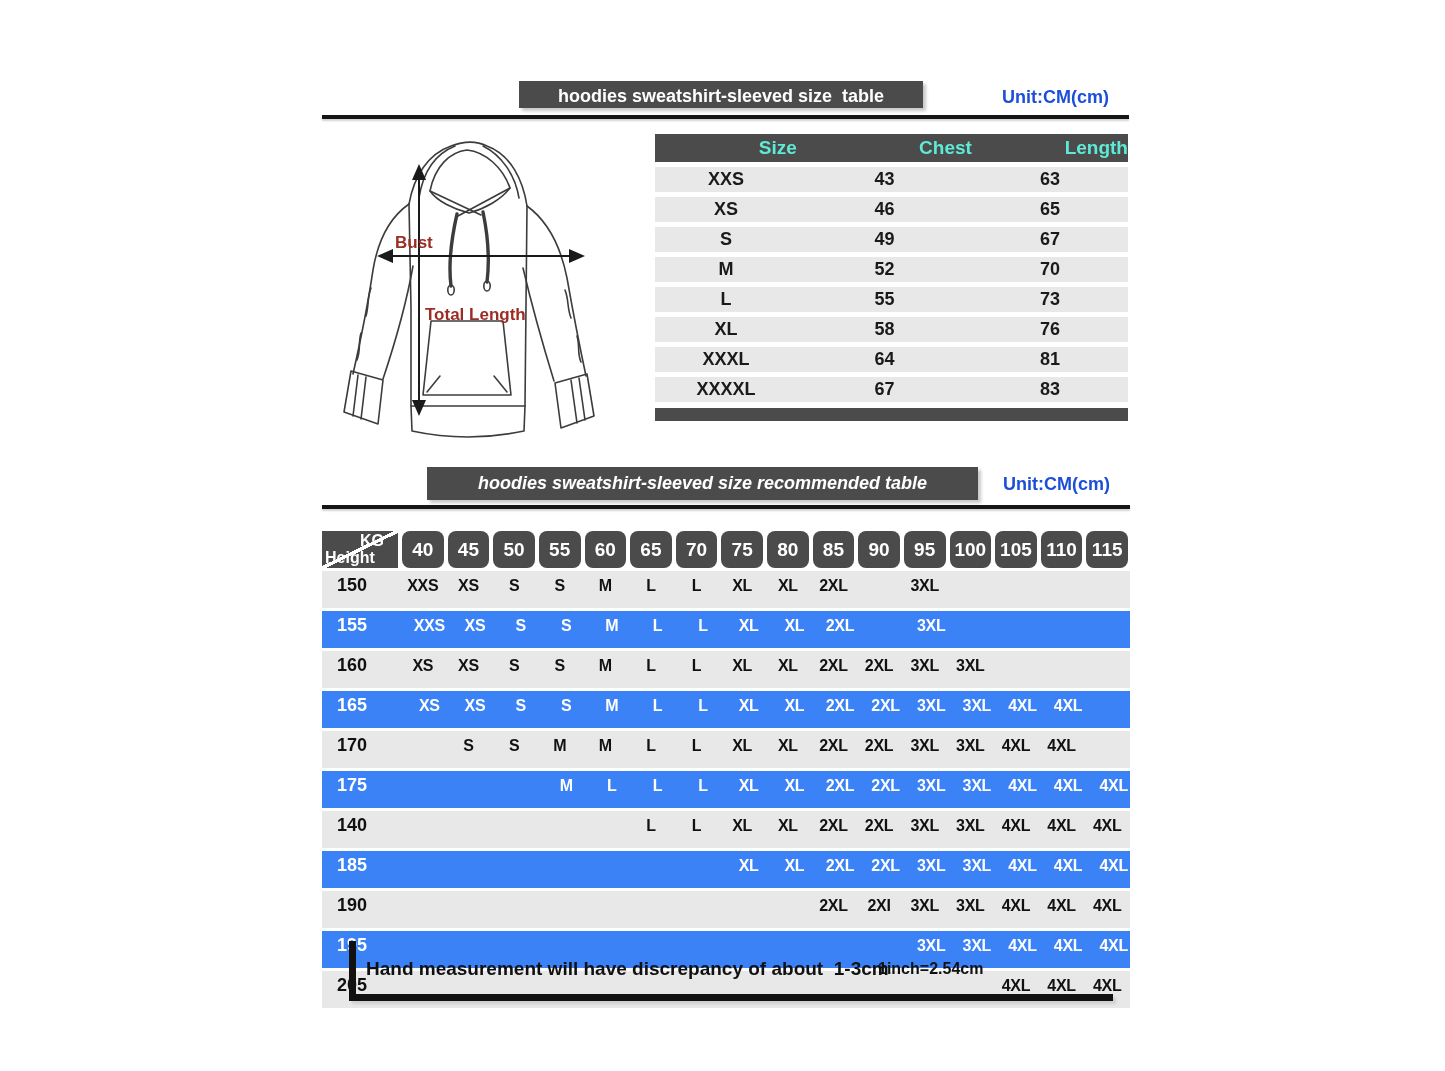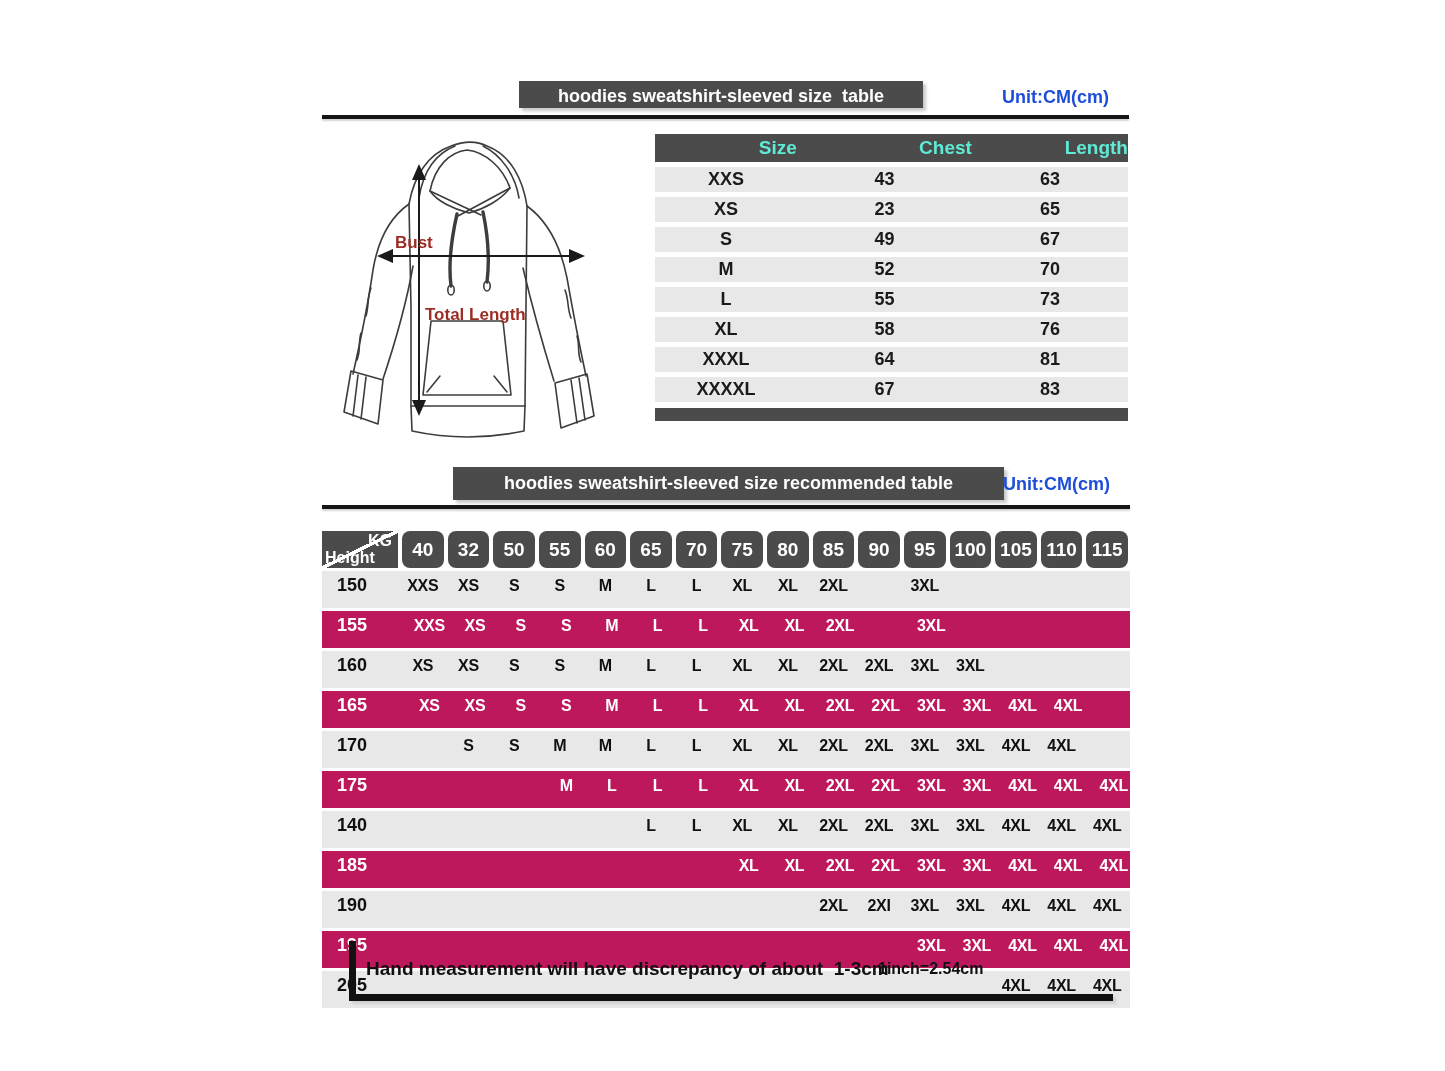--- a/index.html
+++ b/index.html
@@ -3,21 +3,21 @@
 <meta charset="utf-8">
 <style>
   html,body{margin:0;padding:0;background:#fff;}
   .canvas{position:relative;width:1445px;height:1071px;background:#fff;overflow:hidden;
           font-family:"Liberation Sans",sans-serif;font-weight:bold;color:#111;}
 
   
   .title-bar{position:absolute;background:#4b4b4b;color:#fff;text-align:center;
              white-space:pre;box-shadow:3px 3px 3px #c9c9c9;}
   .title-1{left:519px;top:81px;width:404px;height:27px;line-height:31px;font-size:18px;}
-  .title-2{left:453px;top:467px;width:551px;height:33px;line-height:33px;font-size:18px;}
+  .title-2{left:427px;top:467px;width:551px;height:33px;line-height:33px;font-size:18px;font-style:italic;}
   .unit{position:absolute;font-size:18px;color:#1d4ed8;white-space:pre;}
   .unit-1{left:1002px;top:87px;}
   .unit-2{left:1003px;top:474px;}
   .hr{position:absolute;height:4px;background:#161616;box-shadow:0 2px 2px #d4d4d4;}
   .hr-1{left:322px;top:115px;width:807px;}
   .hr-2{left:322px;top:505px;width:808px;}
 
   
   .hoodie{position:absolute;left:331px;top:138px;width:272px;height:322px;}
 
@@ -27,27 +27,27 @@
              height:28px;line-height:28px;font-size:19px;text-align:right;}
   .st-row{display:grid;grid-template-columns:30% 37% 33%;background:#e8e8e8;color:#1a1a1a;
           height:25px;line-height:25px;margin-top:5px;font-size:18px;text-align:center;}
   .st-footer{height:13px;background:#4b4b4b;margin-top:6px;}
 
   
   .rec-table{position:absolute;left:322px;top:531px;width:808px;}
   .rec-header{display:grid;grid-template-columns:78px repeat(16,1fr);height:37px;}
   .corner-cell{position:relative;margin-right:2px;color:#fff;
     background:linear-gradient(to bottom right,#4b4b4b 47.5%,#fff 47.5%,#fff 52.5%,#4b4b4b 52.5%);}
-  .corner-kg{position:absolute;top:1px;right:6px;font-size:16px;}
+  .corner-kg{position:absolute;top:1px;right:14px;font-size:16px;}
   .corner-height{position:absolute;bottom:1px;left:3px;font-size:16px;}
   .wt-box{background:#4b4b4b;color:#fff;margin:0 2px;text-align:center;line-height:37px;font-size:19px;border-radius:8px;}
   .rec-row{display:grid;grid-template-columns:78px repeat(16,1fr);height:37px;line-height:29px;
            margin-top:3px;font-size:16px;}
   .rec-row.light{background:#e8e8e8;color:#111;}
-  .rec-row.dark{background:#be185d;color:#fff;gap:13px;}
+  .rec-row.dark{background:#3b82f6;color:#fff;gap:13px;}
   .rec-label{text-align:left;padding-left:15px;font-size:18px;}
   .rec-cell{text-align:center;letter-spacing:-0.3px;}
 
   
   .foot-v{position:absolute;left:349px;top:941px;width:7px;height:58px;background:#111;}
   .foot-h{position:absolute;left:349px;top:994px;width:764px;height:7px;background:#111;
           box-shadow:3px 3px 3px #cfcfcf;}
   .foot-note{position:absolute;left:366px;top:958px;font-size:19px;white-space:pre;}
   .foot-conv{position:absolute;left:878px;top:960px;font-size:16px;white-space:pre;}
 </style>
@@ -114,21 +114,21 @@
       <div>Length</div>
     </div>
     <div id="size-table-body">
         <div class="st-row">
           <div class="st-cell">XXS</div>
           <div class="st-cell">43</div>
           <div class="st-cell">63</div>
         </div>
         <div class="st-row">
           <div class="st-cell">XS</div>
-          <div class="st-cell">23</div>
+          <div class="st-cell">46</div>
           <div class="st-cell">65</div>
         </div>
         <div class="st-row">
           <div class="st-cell">S</div>
           <div class="st-cell">49</div>
           <div class="st-cell">67</div>
         </div>
         <div class="st-row">
           <div class="st-cell">M</div>
           <div class="st-cell">52</div>
@@ -163,21 +163,21 @@
   <div class="hr hr-2"></div>
 
   <div class="rec-table">
     <div class="rec-header">
       <div class="corner-cell">
         <span class="corner-kg">KG</span>
         <span class="corner-height">Height</span>
       </div>
 
     <div class="wt-box">40</div>
-        <div class="wt-box">32</div>
+        <div class="wt-box">45</div>
         <div class="wt-box">50</div>
         <div class="wt-box">55</div>
         <div class="wt-box">60</div>
         <div class="wt-box">65</div>
         <div class="wt-box">70</div>
         <div class="wt-box">75</div>
         <div class="wt-box">80</div>
         <div class="wt-box">85</div>
         <div class="wt-box">90</div>
         <div class="wt-box">95</div>

